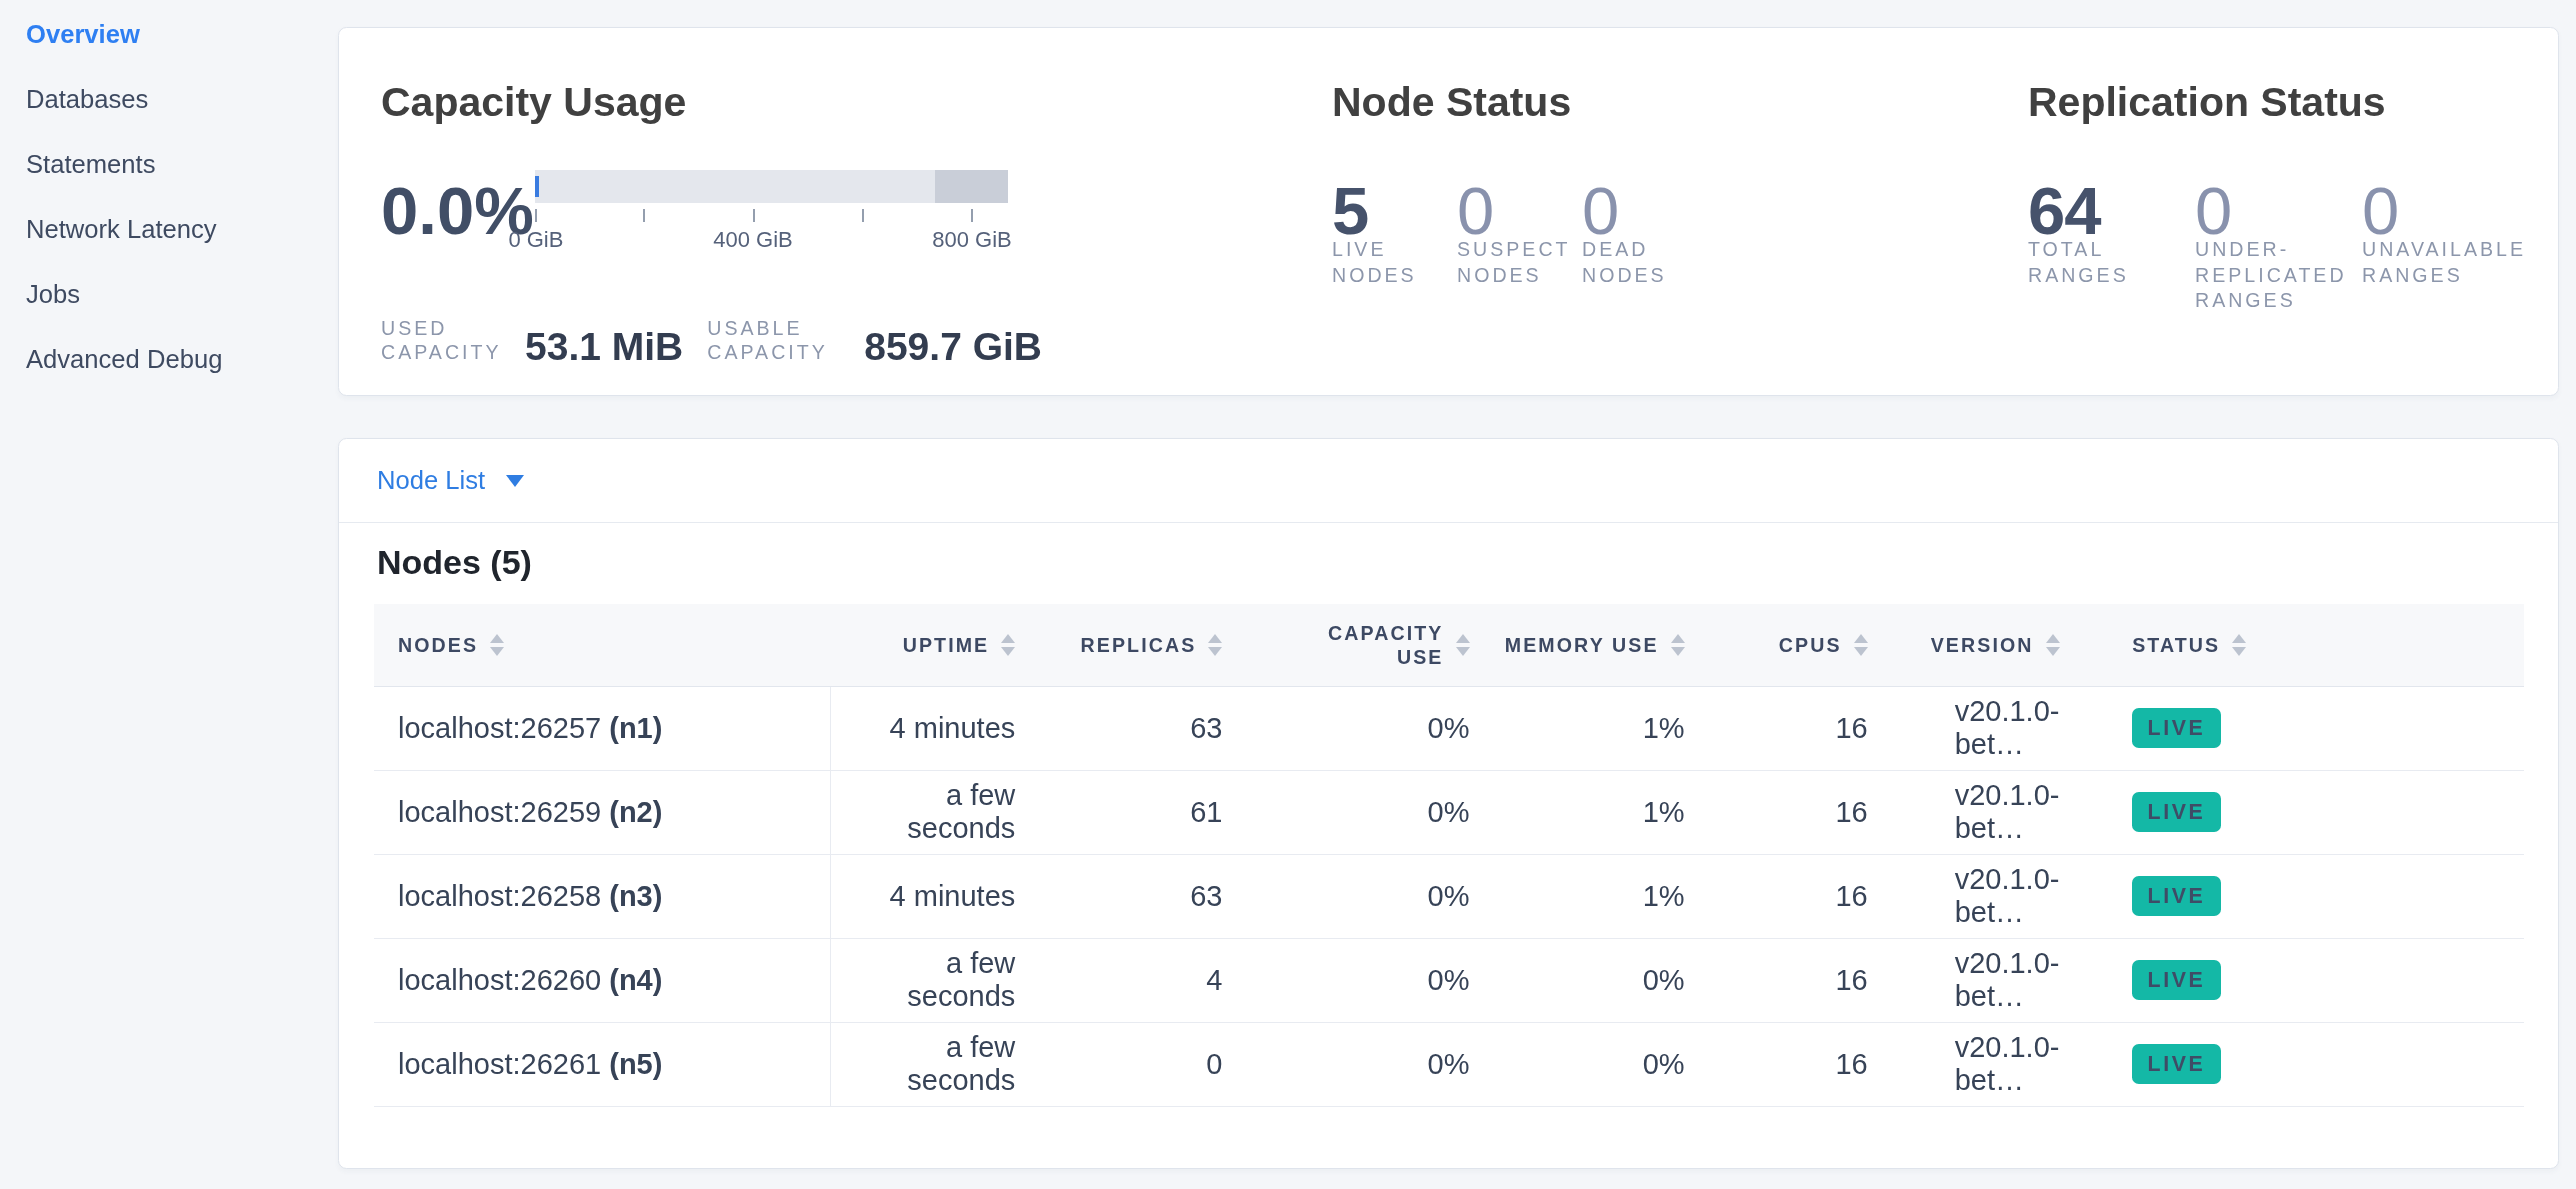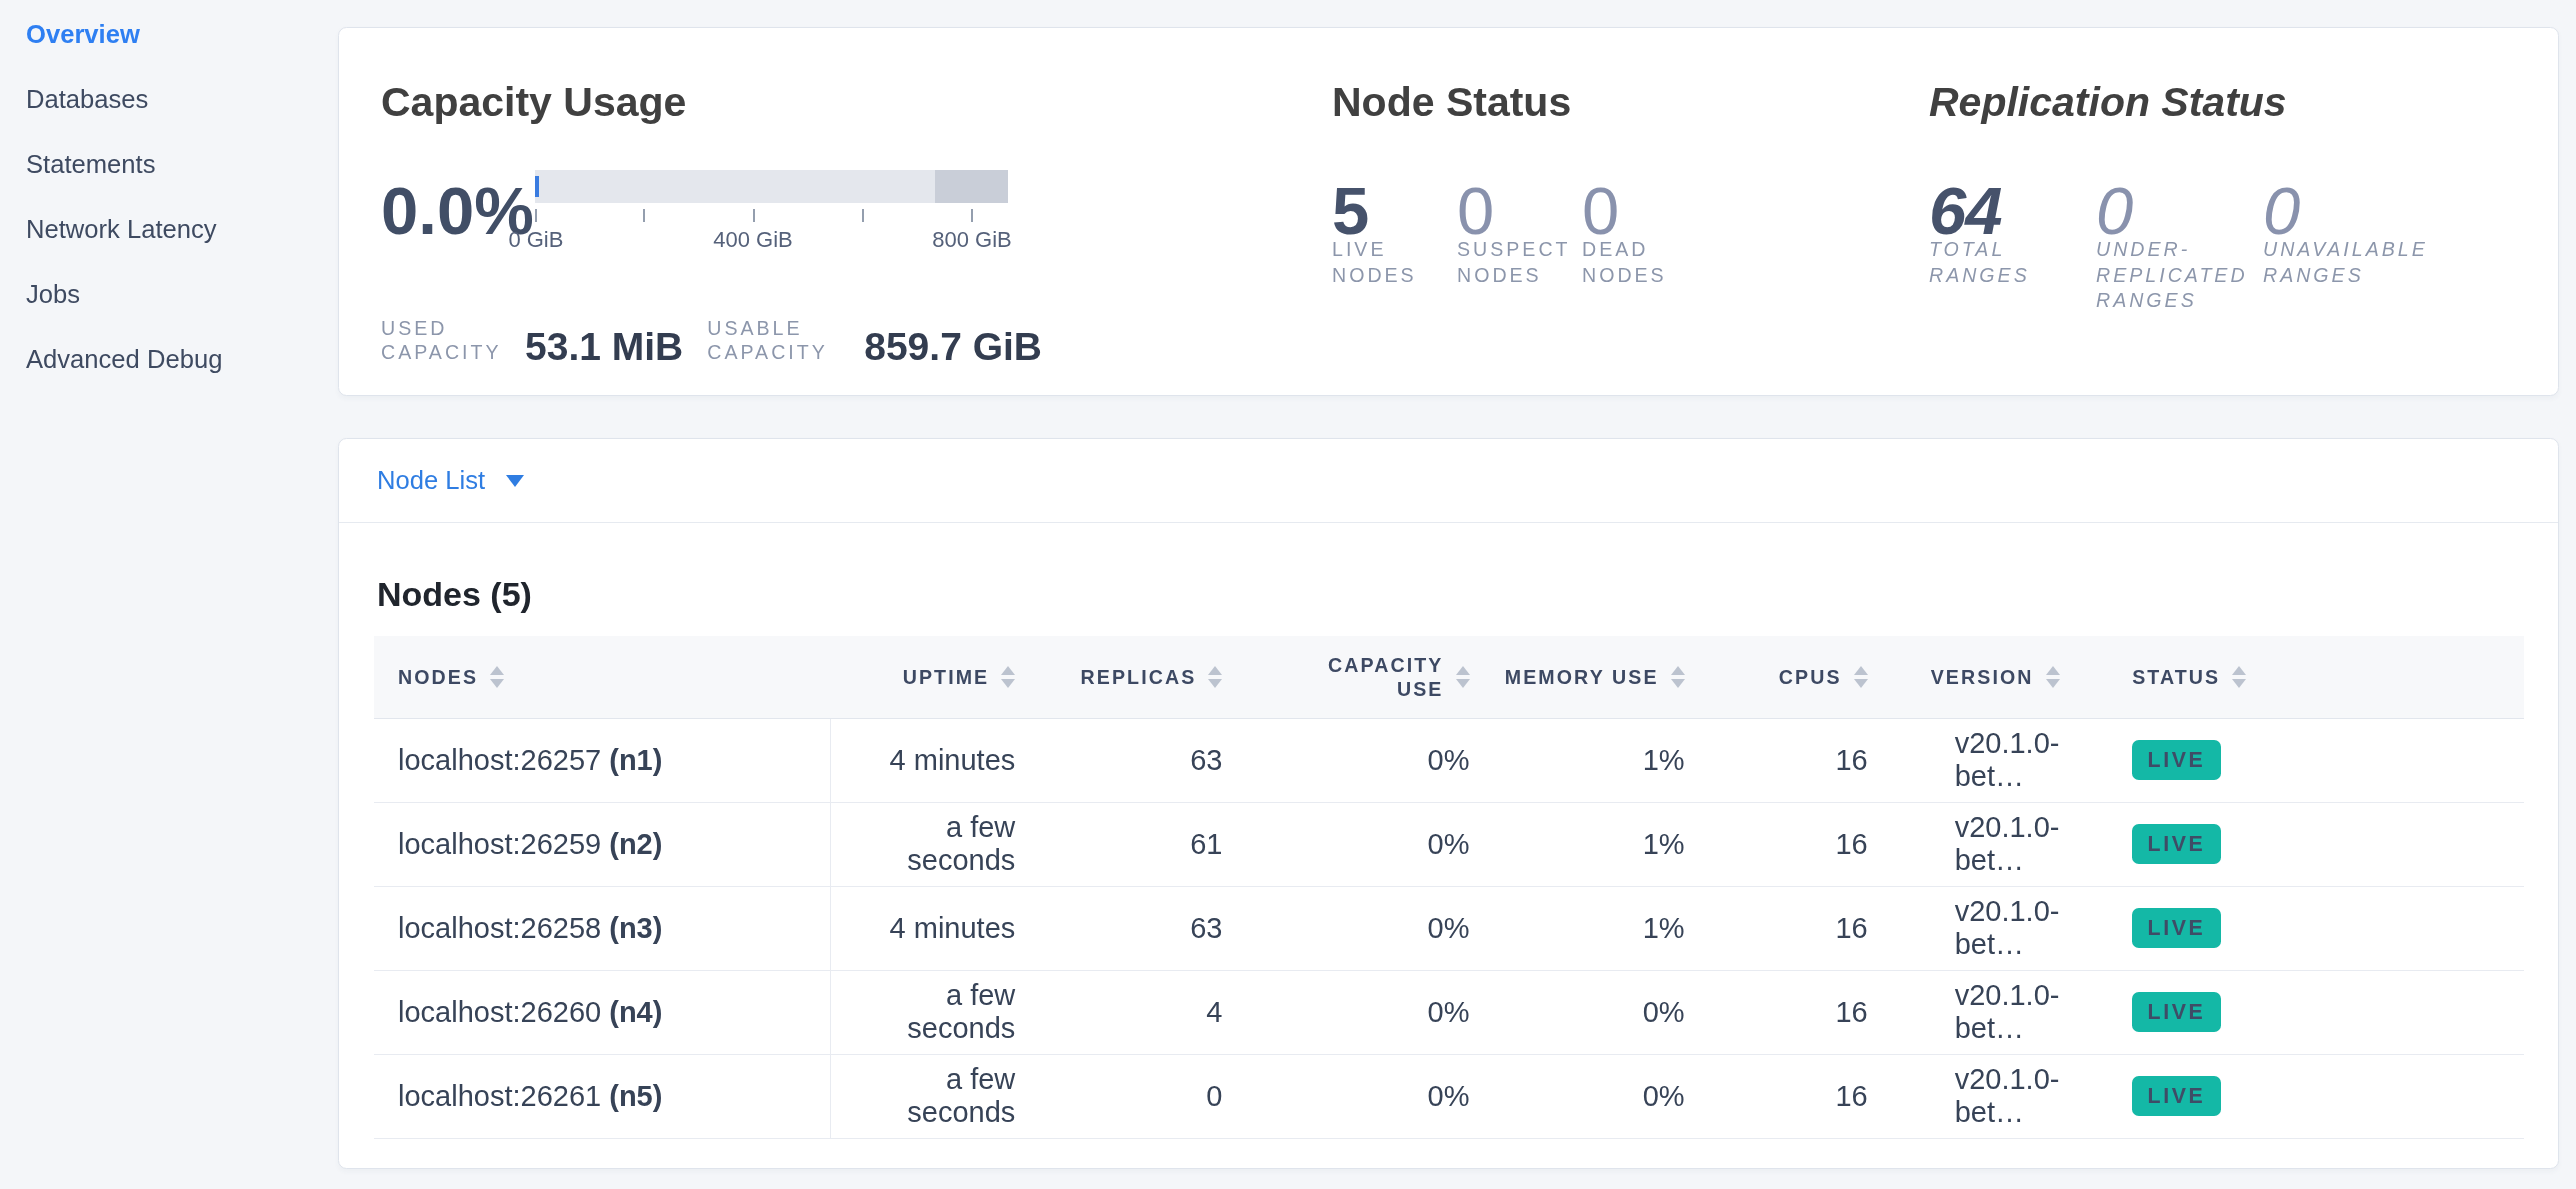--- a/index.html
+++ b/index.html
@@ -24,21 +24,21 @@
     position:absolute; left:338px; width:2221px; background:#ffffff;
     border:1.7px solid #dfe4ec; border-radius:8.5px;
     box-shadow:0 2.6px 5.1px rgba(60,70,90,0.04);
   }
   .panel-top { top:27px; height:369px; }
   .panel-bottom { top:438px; height:731px; }
 
   .summary-section { position:absolute; top:0; height:369px; }
   .sec-capacity { left:42px; width:938px; }
   .sec-nodes { left:993px; width:682px; }
-  .sec-repl { left:1590px; width:520px;font-style:italic; }
+  .sec-repl { left:1689px; width:520px; }
 
   .panel-title {
     position:absolute; top:51px; left:0;
     font-size:41px; font-weight:700; color:#404040; white-space:nowrap;
   }
 
   .big-number-row { position:absolute; top:150px; left:0; display:flex; }
   .big-number { font-size:67px; line-height:65px; font-weight:600; color:#46526b; letter-spacing:-0.9px; }
   .big-number.muted { color:#8removed892a0; }
   .big-number.muted { color:#8992ad; font-weight:400; }
@@ -85,21 +85,21 @@
     border-bottom:1.7px solid #e6eaf0;
   }
   .dropdown { display:flex; align-items:center; cursor:pointer; }
   .dropdown-label { font-size:25.6px; color:#2f7de2; }
   .caret {
     margin-left:20.5px; width:0; height:0;
     border-left:9.4px solid transparent; border-right:9.4px solid transparent;
     border-top:12px solid #2f7de2;
   }
 
-  .nodes-heading { margin:52px 0 0 38px; font-size:34px; font-weight:600; color:#20252d; }
+  .nodes-heading { margin:20px 0 0 38px; font-size:34px; font-weight:600; color:#20252d; }
 
   .table-wrap { padding:22px 55px 0 35px; }
   table { width:2150px; border-collapse:collapse; table-layout:fixed; }
   col.c1{width:456px} col.c2{width:207px} col.c3{width:207px} col.c4{width:247px}
   col.c5{width:215px} col.c6{width:183px} col.c7{width:227px} col.c8{width:407px}
 
   thead th {
     background:#f7f8fa; height:82px; vertical-align:middle;
     font-size:19.6px; font-weight:700; letter-spacing:2.1px; color:#3d4963;
     border-bottom:1.7px solid #e2e6ed; cursor:pointer; text-transform:uppercase;

